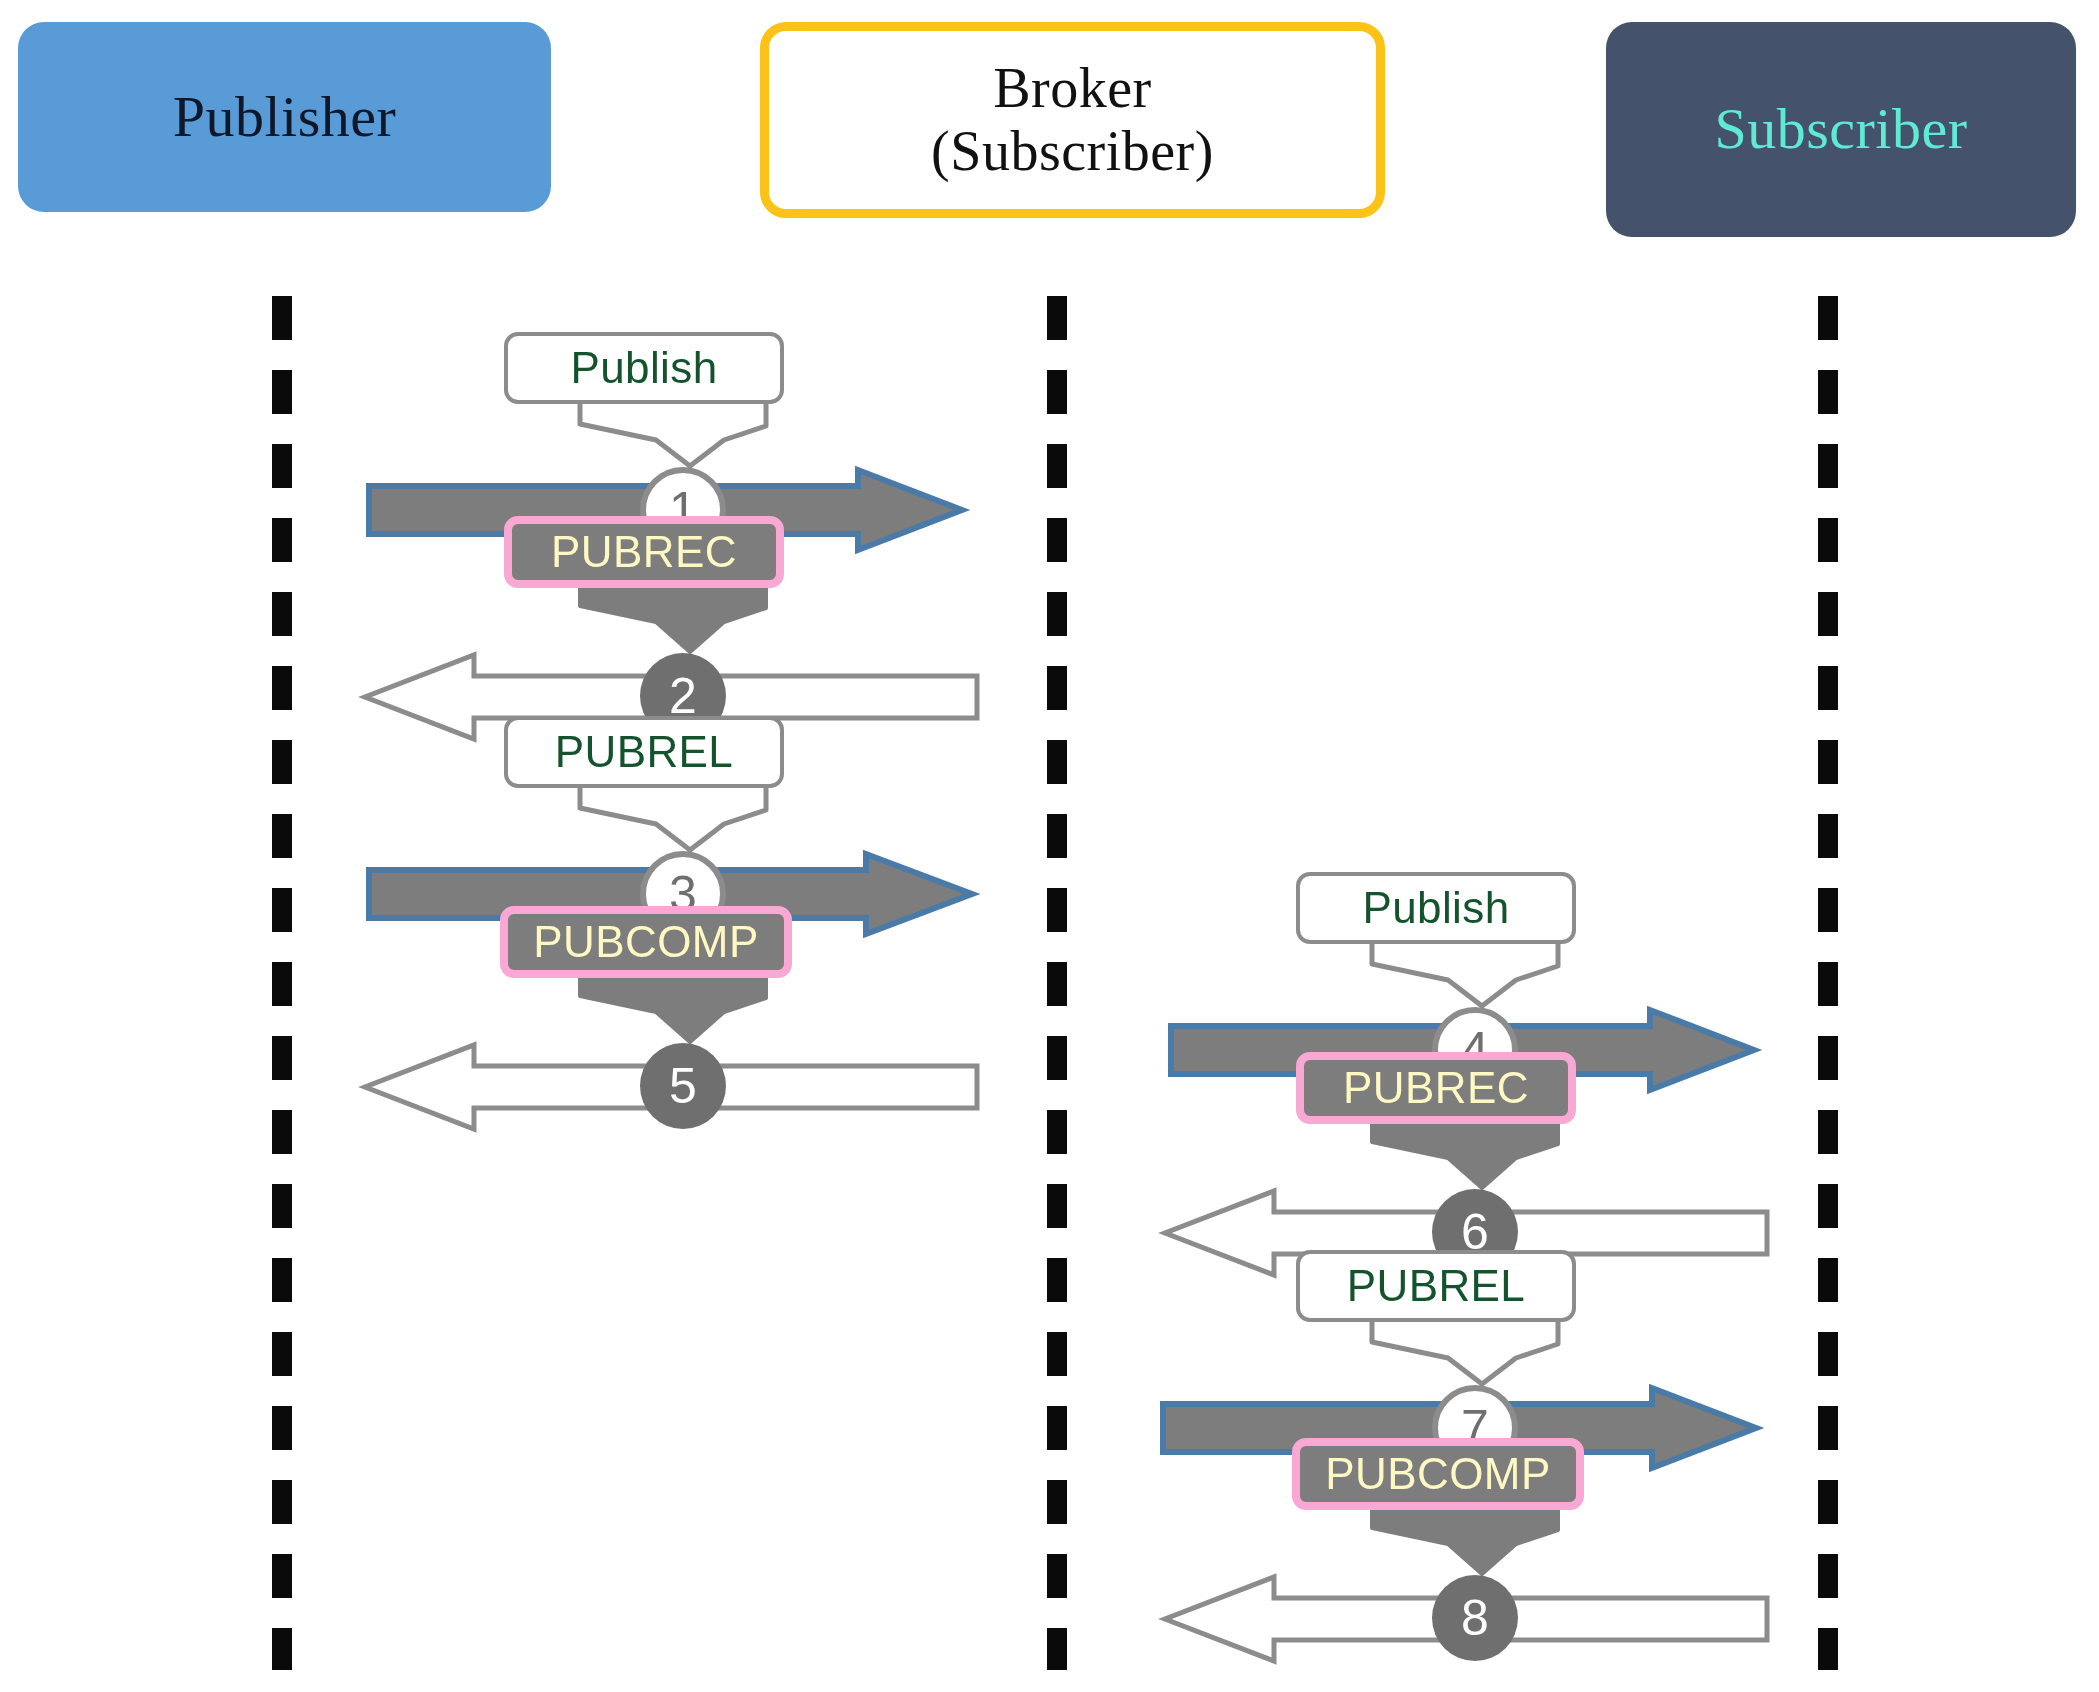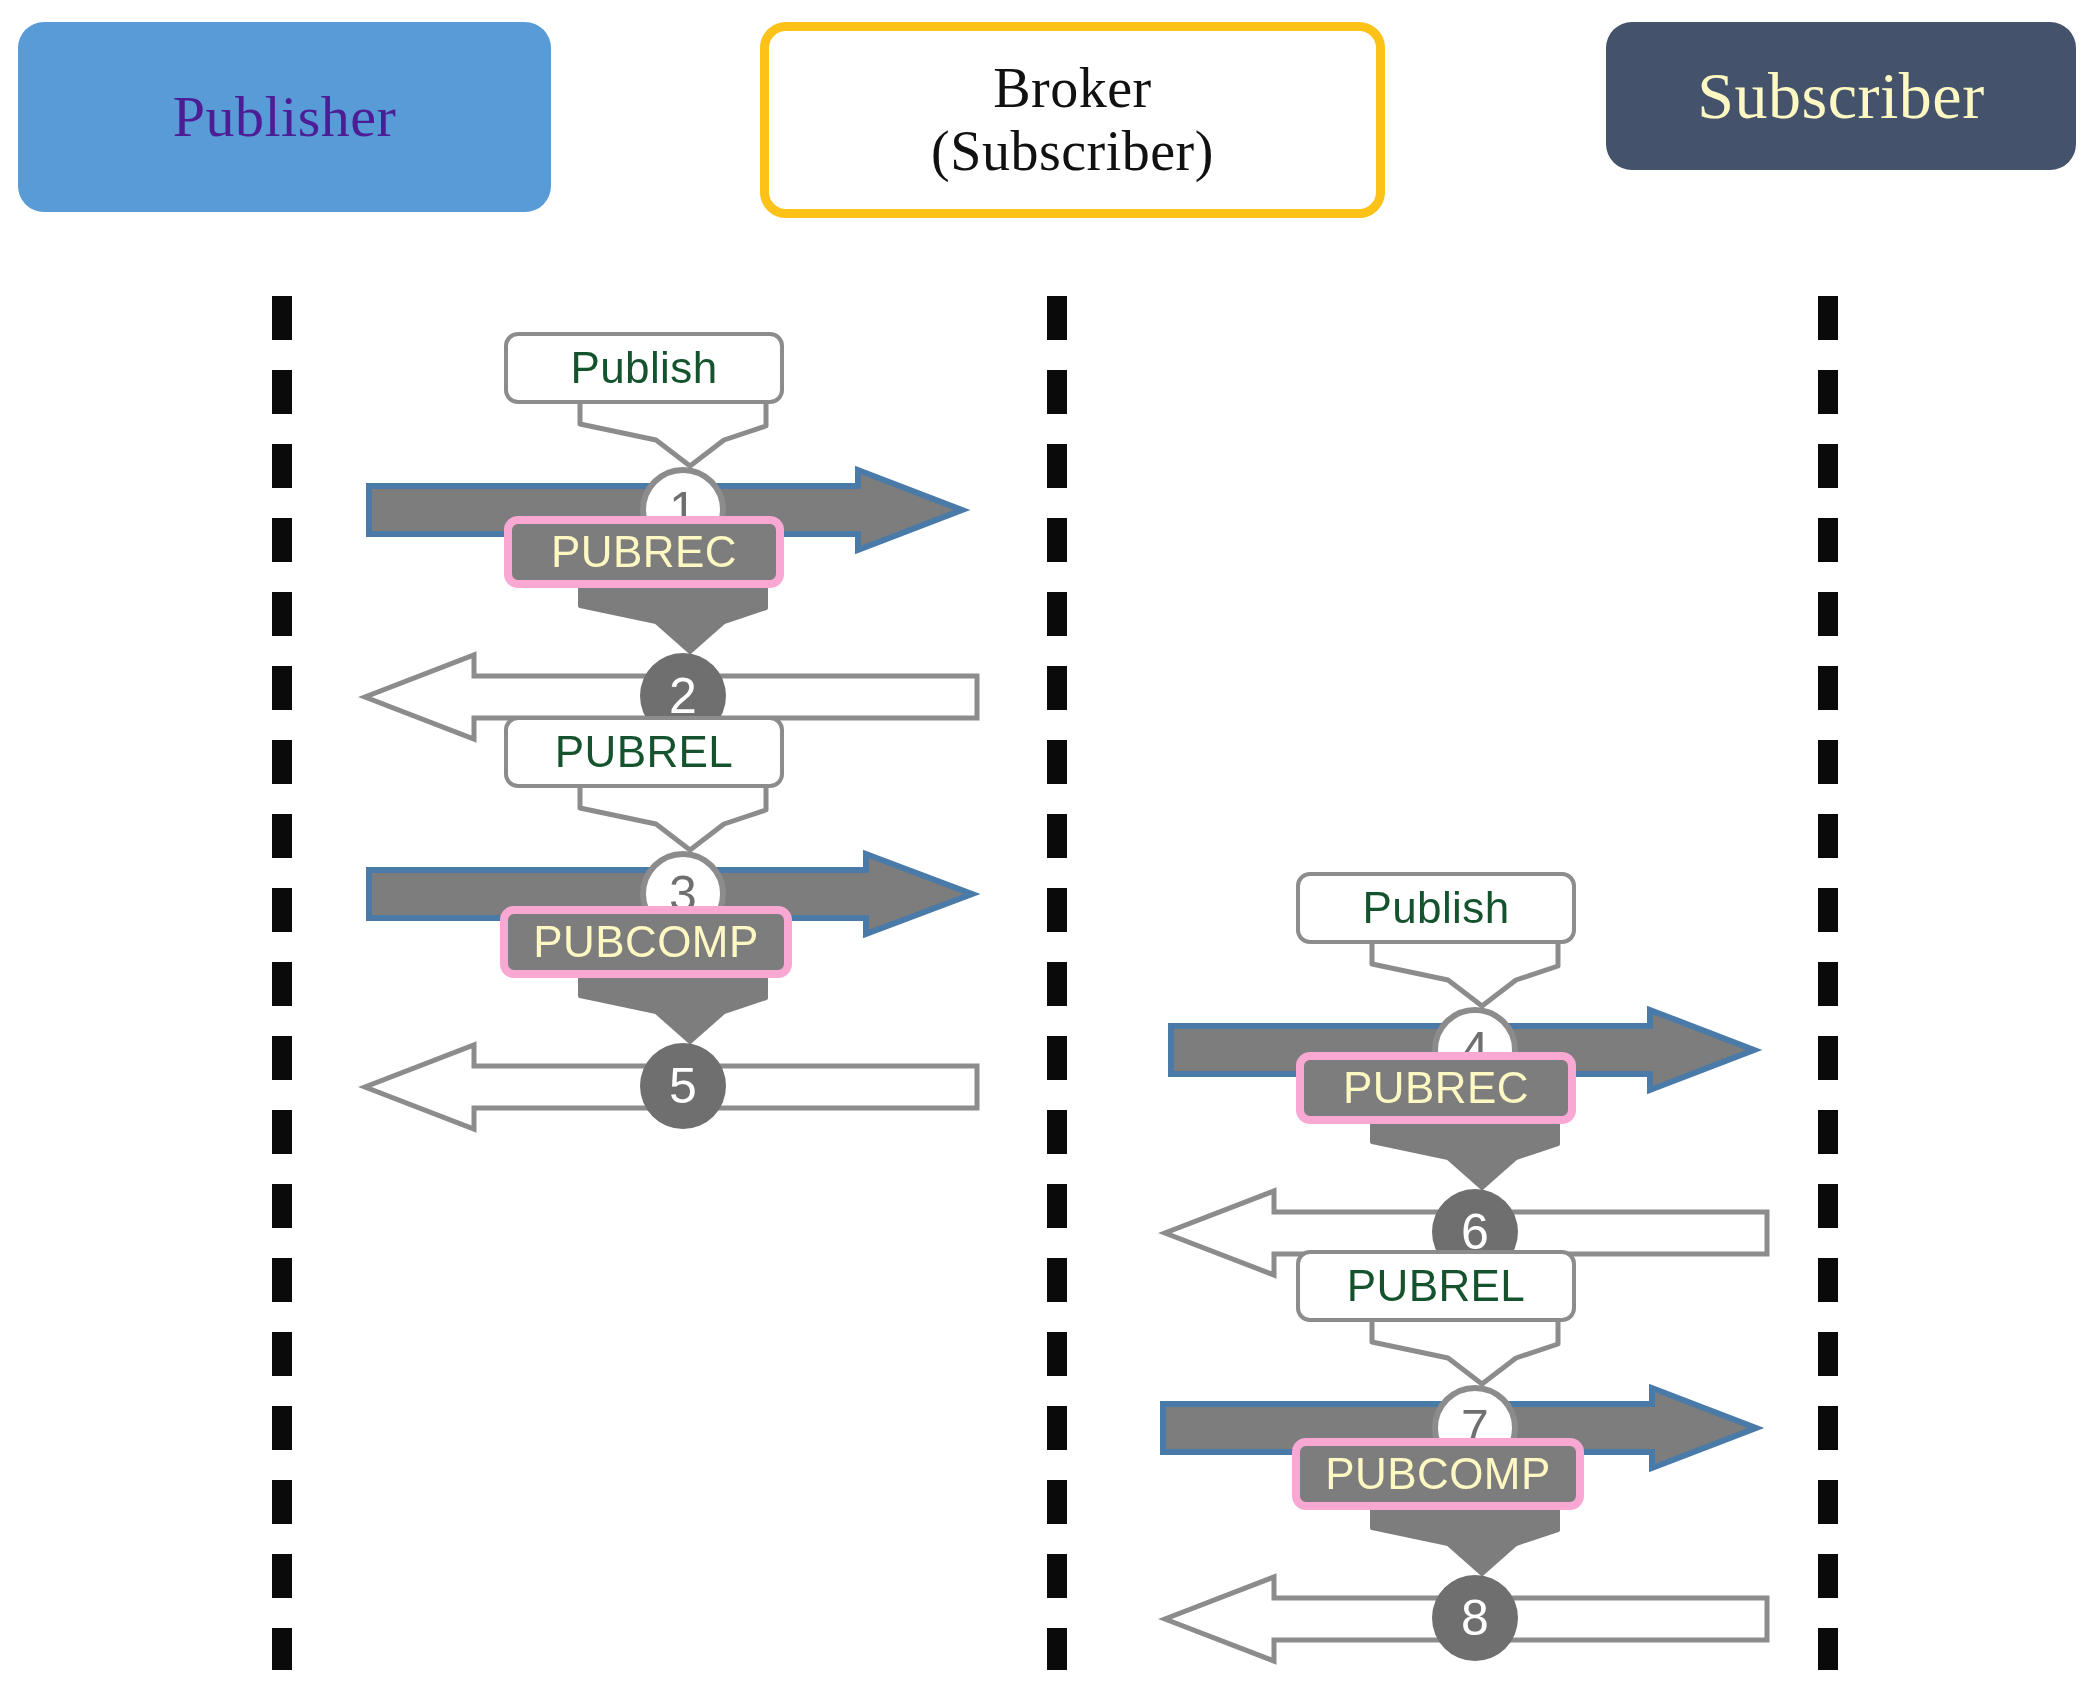--- a/index.html
+++ b/index.html
@@ -28,35 +28,35 @@
     justify-content: center;
     text-align: center;
     font-family: "Liberation Serif", serif;
     line-height: 1.12;
     white-space: pre-line;
     letter-spacing: 0.5px;
   }
   .p-publisher {
     left: 18px;  top: 22px;  width: 533px; height: 190px;
     background: #599bd6;
-    color: #4c1d95;
+    color: #0f172a;
     font-size: 58px;
   }
   .p-broker {
     left: 760px; top: 22px;  width: 625px; height: 196px;
     background: #ffffff;
     border: 9px solid #fdc218;
     color: #111111;
     font-size: 56px;
   }
   .p-subscriber {
-    left: 1606px; top: 22px; width: 470px; height: 148px;
+    left: 1606px; top: 22px; width: 470px; height: 215px;
     background: #44536b;
-    color: #fef9c3;
-    font-size: 66px;
+    color: #5eead4;
+    font-size: 58px;
   }
 
   
   .lifeline {
     position: absolute;
     top: 296px;
     width: 20px;
     height: 1374px;
     background-image: linear-gradient(to bottom, #0a0a0a 0px, #0a0a0a 44px, rgba(0,0,0,0) 44px, rgba(0,0,0,0) 74px);
     background-size: 100% 74px;

